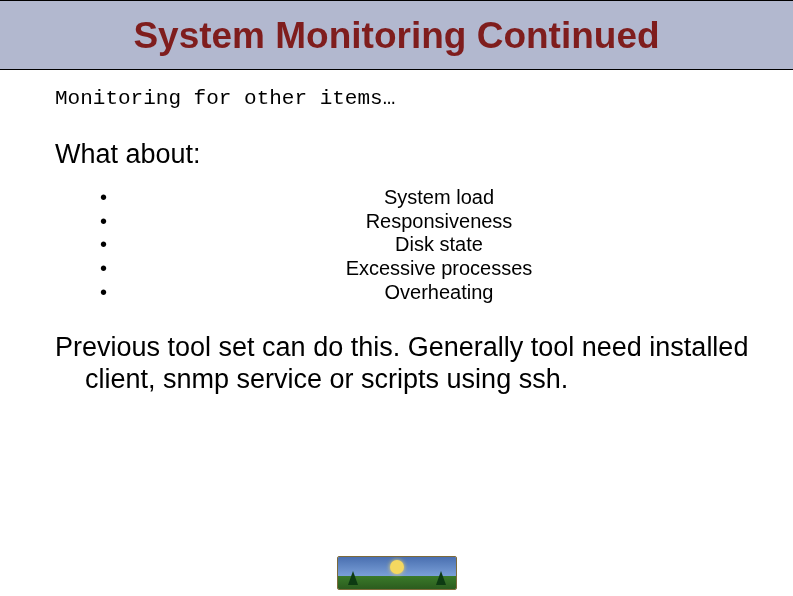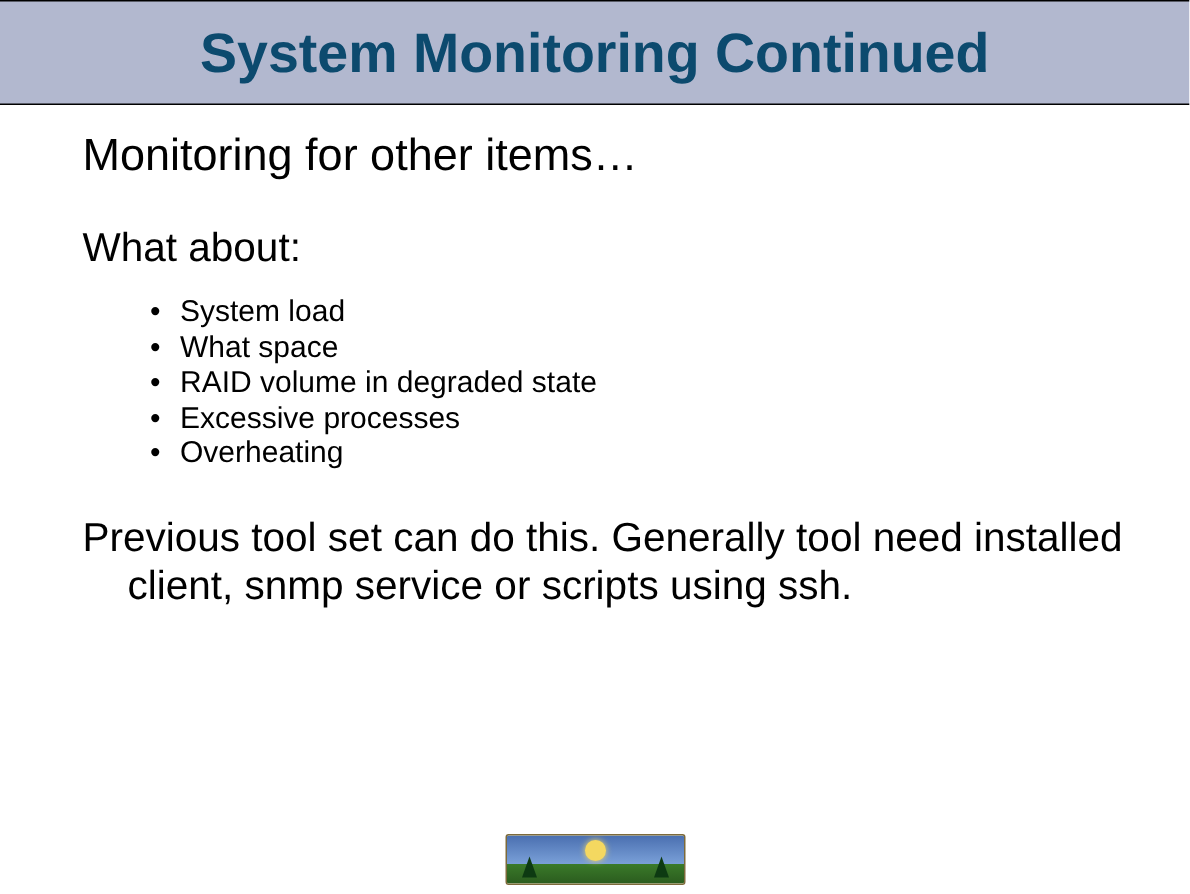--- a/index.html
+++ b/index.html
@@ -22,39 +22,41 @@
     background: #b2b8cf;
     border-top: 1px solid #000;
     border-bottom: 1px solid #000;
     padding: 14px 0 12px 0;
     text-align: center;
   }
   .title-bar h1 {
     margin: 0;
     font-size: 37px;
     font-weight: bold;
-    color: #0c4a6e;
+    color: #7f1d1d;
     letter-spacing: 0px;
   }
   .body {
     padding: 16px 35px 0 55px;
   }
   .para {
-    font-size: 30px;
+    font-size: 21px;
     margin: 0 0 28px 0;
     line-height: 1.2;
+    font-family: Liberation Mono, monospace;
   }
   .subhead {
     font-size: 27px;
     margin: 0 0 16px 0;
   }
   ul.bullets {
     list-style: none;
     margin: 0 0 28px 0;
     padding: 0 0 0 45px;
+    text-align: center;
   }
   ul.bullets li {
     font-size: 20px;
     line-height: 1.18;
     position: relative;
     padding-left: 20px;
   }
   ul.bullets li::before {
     content: "•";
     position: absolute;
@@ -124,22 +126,22 @@
   </div>
 
   <div class="body">
 
     <p class="para">Monitoring for other items…</p>
 
     <p class="subhead">What about:</p>
 
     <ul class="bullets">
       <li>System load</li>
-      <li>What space</li>
-      <li>RAID volume in degraded state</li>
+      <li>Responsiveness</li>
+      <li>Disk state</li>
       <li>Excessive processes</li>
       <li>Overheating</li>
     </ul>
 
     <div class="closing">
       <div class="closing-wrap">Previous tool set can do this. Generally tool need installed client, snmp service or scripts using ssh.</div>
     </div>
 
   </div>
 

